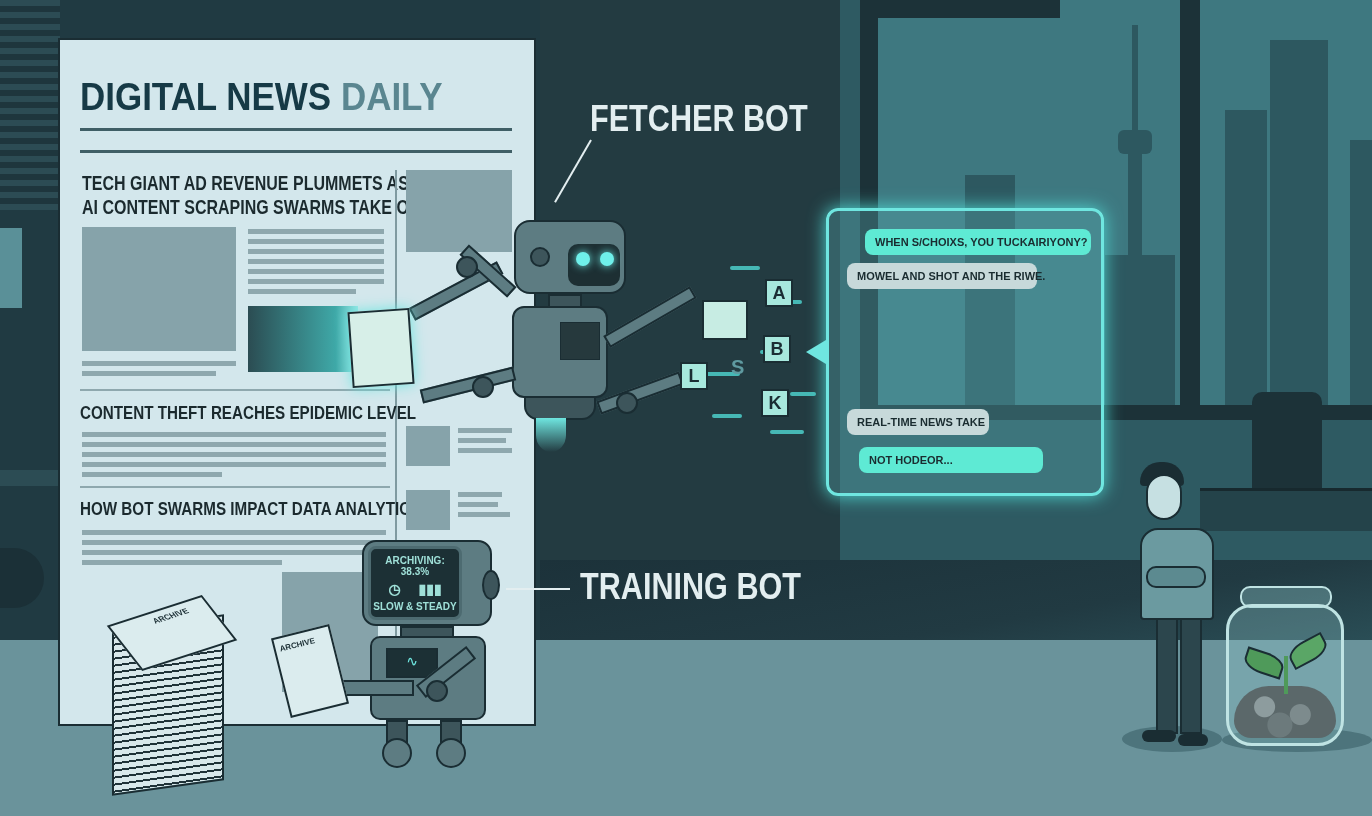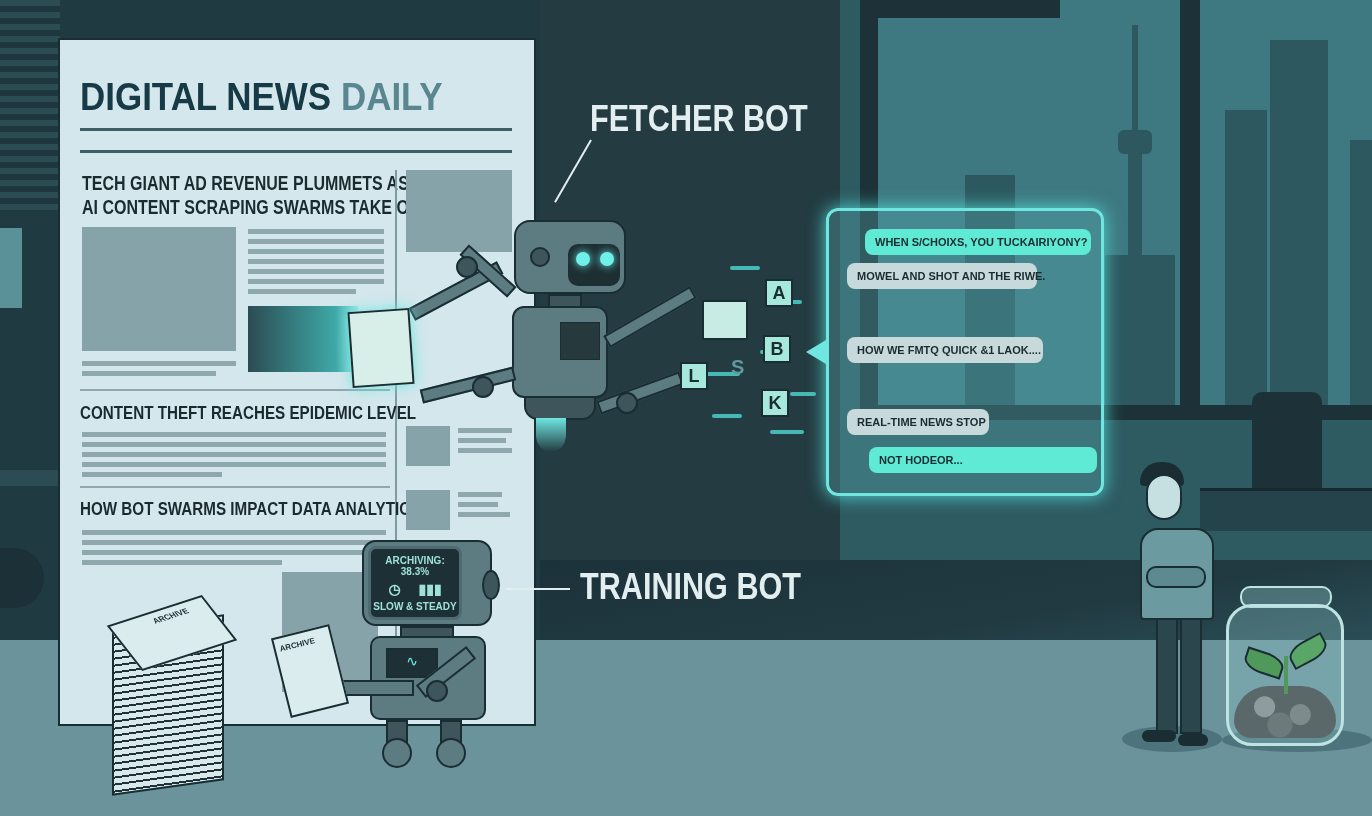--- a/index.html
+++ b/index.html
@@ -160,23 +160,22 @@
 
 <div class="abs tile" style="left:765px;top:279px;">A</div>
 <div class="abs tile" style="left:763px;top:335px;">B</div>
 <div class="abs tile" style="left:761px;top:389px;">K</div>
 <div class="abs tile" style="left:680px;top:362px;">L</div>
 <div class="abs" style="left:731px;top:356px;font-weight:bold;font-size:20px;color:#5f9aa0;font-family:'Liberation Sans',sans-serif;">S</div>
 
 <div class="abs" id="chat">
   <div class="bubble in" style="left:36px;top:18px;width:226px;">WHEN S/CHOIXS, YOU TUCKAIRIYONY?</div>
   <div class="bubble out" style="left:18px;top:52px;width:190px;">MOWEL AND SHOT AND THE RIWE.</div>
-  <div class="bubble out" style="left:18px;top:126px;width:196px;">HOW WE FMTQ QUICK &amp;1 LAOK....</div>
-  <div class="bubble out" style="left:18px;top:198px;width:142px;">REAL-TIME NEWS STOP</div>
-  <div class="bubble in" style="left:40px;top:236px;width:228px;">NOT HODEOR...</div>
+  <div class="bubble out" style="left:18px;top:198px;width:142px;">REAL-TIME NEWS TAKE</div>
+  <div class="bubble in" style="left:30px;top:236px;width:184px;">NOT HODEOR...</div>
 </div>
 <div class="abs" style="left:806px;top:340px;width:0;height:0;border-top:12px solid transparent;border-bottom:12px solid transparent;border-right:20px solid #6fe6e0;"></div>
 
 <div class="abs caption" style="left:580px;top:566px;font-size:36px;">TRAINING BOT</div>
 <div class="abs" style="left:506px;top:588px;width:64px;height:2px;background:#e3eef0;"></div>
 
 <div class="abs metal" style="left:362px;top:540px;width:130px;height:86px;border-radius:14px;"></div>
 <div class="abs" id="screen">
   <div style="margin-top:6px;">ARCHIVING: 38.3%</div>
   <div style="margin-top:4px;font-size:14px;">

